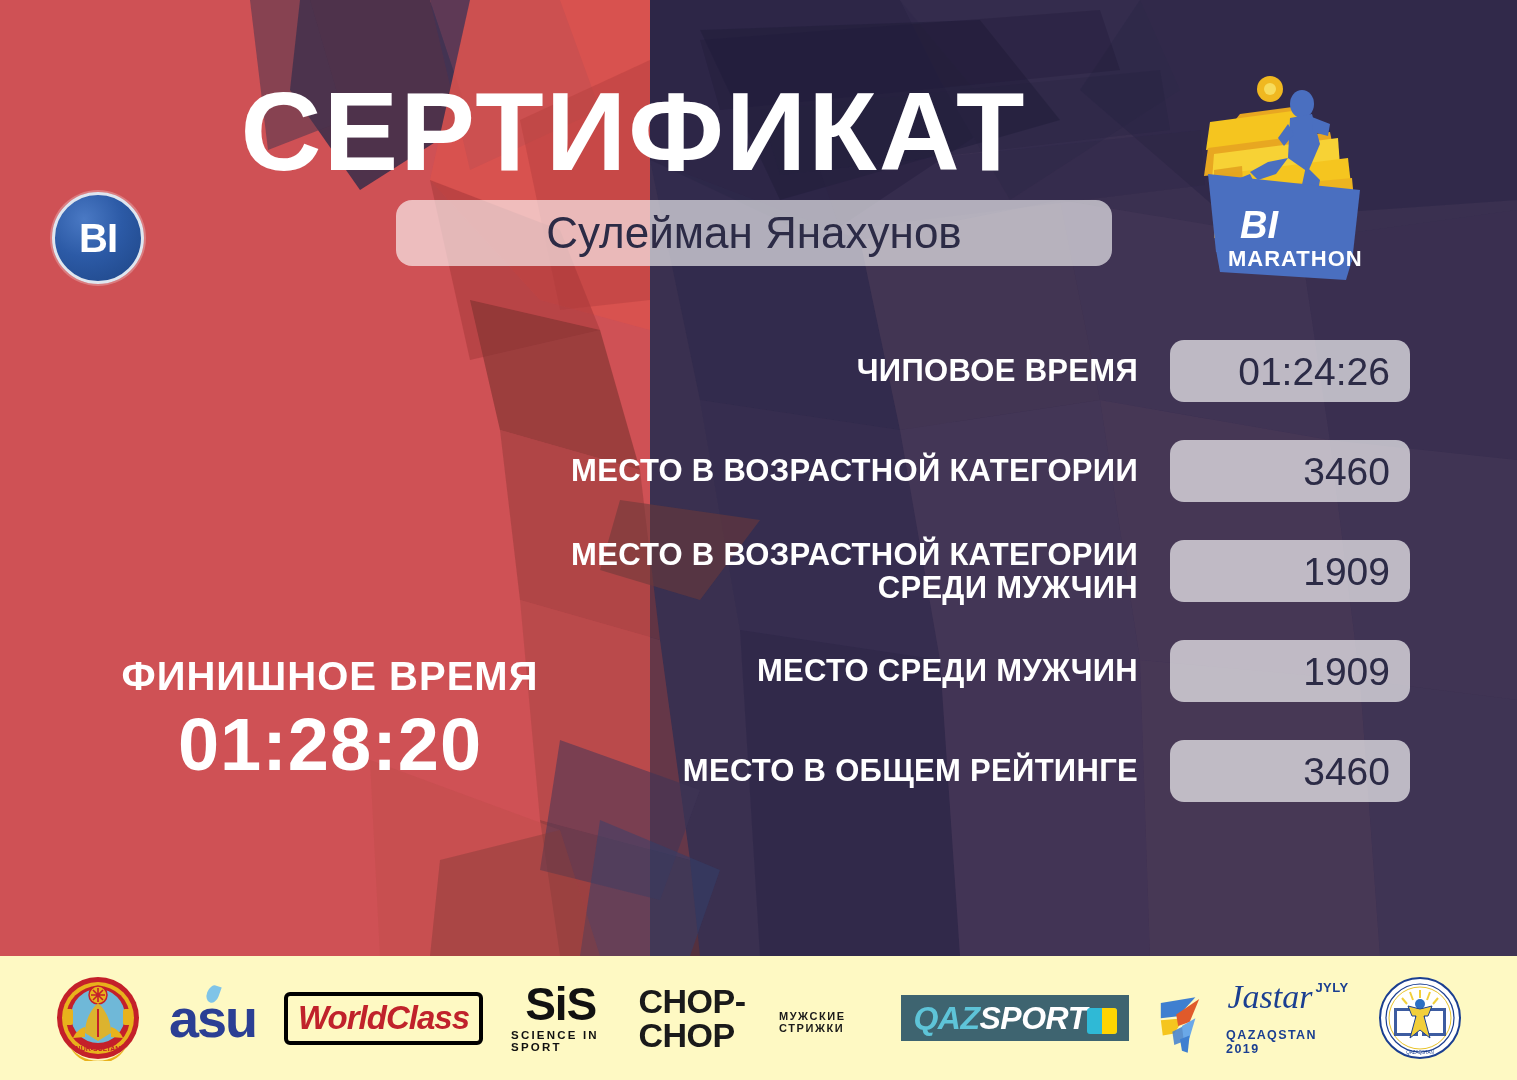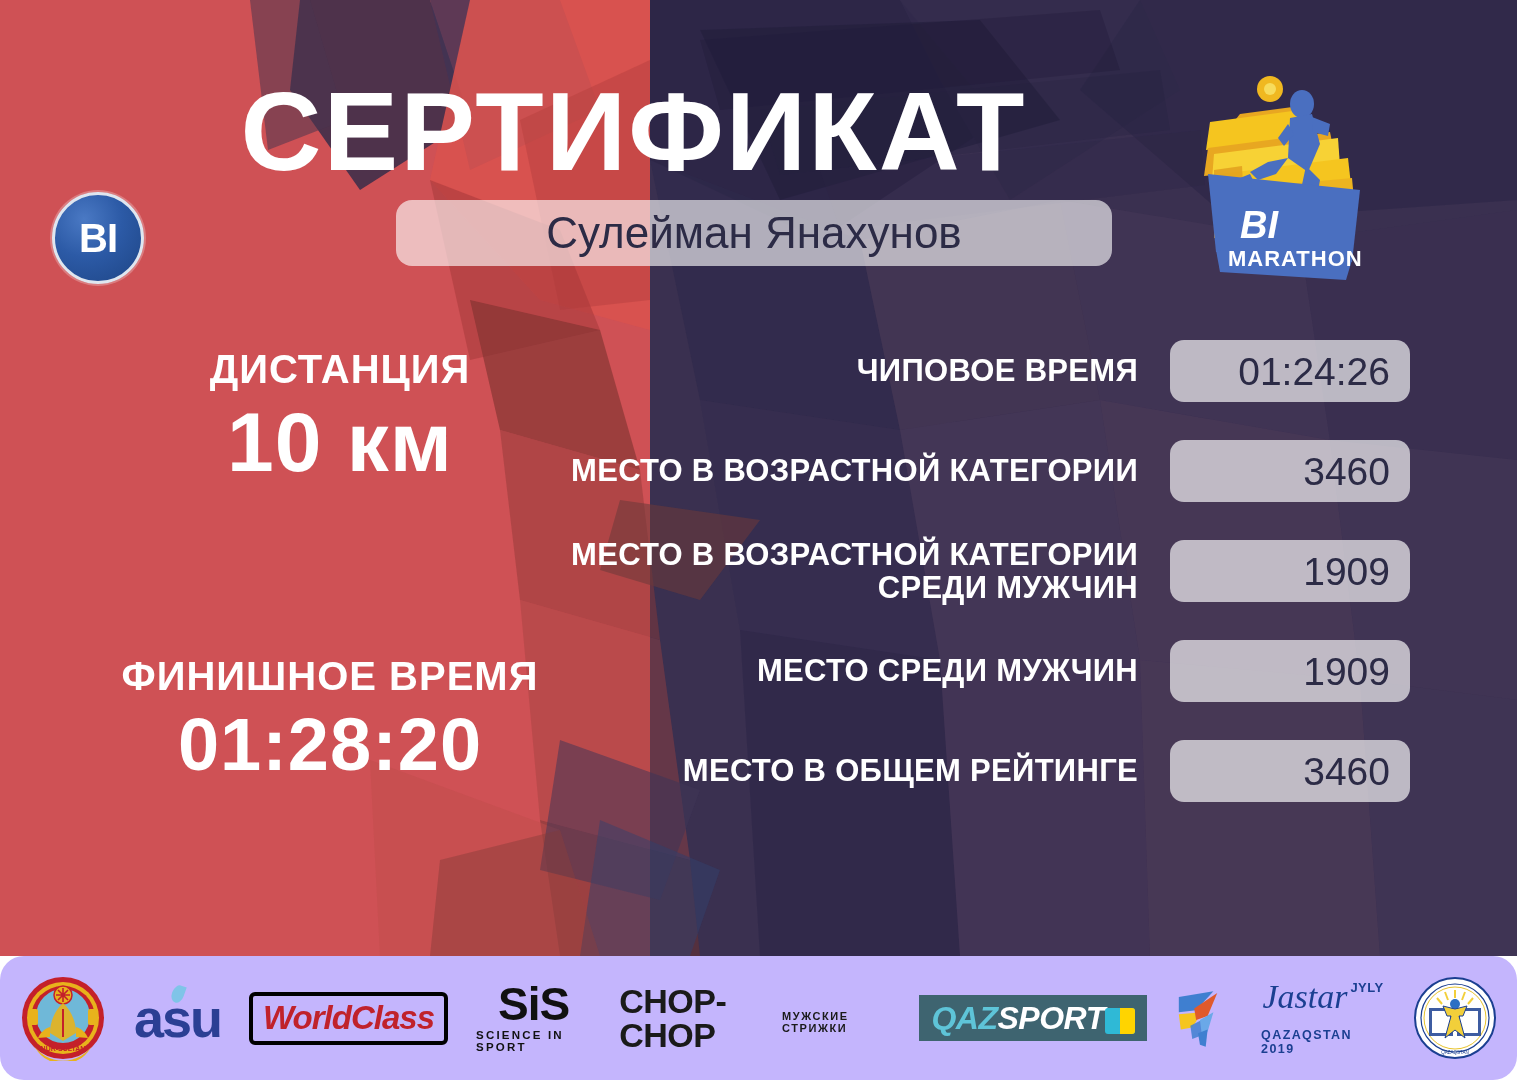--- a/index.html
+++ b/index.html
@@ -46,22 +46,22 @@
   
   #rows{position:absolute;left:480px;top:340px;width:930px;}
   .row{position:relative;height:62px;margin-bottom:38px;display:flex;align-items:center;justify-content:flex-end;}
   .row .rlabel{color:#ffffff;font-size:31px;font-weight:bold;text-align:right;line-height:1.07;
         letter-spacing:.3px;width:640px;padding-right:32px;box-sizing:border-box;}
   .row .rbadge{width:240px;height:62px;border-radius:14px;background:rgba(255,255,255,.66);
         display:flex;align-items:center;justify-content:flex-end;padding-right:20px;box-sizing:border-box;}
   .row .rbadge span{color:#2c2b46;font-size:39px;line-height:1;}
 
   
-  #footer{position:absolute;left:0;top:956px;width:1517px;height:124px;background:#c4b5fd;
-        display:flex;align-items:center;justify-content:center;gap:28px;padding:0 20px;box-sizing:border-box;border-radius:24px;}
+  #footer{position:absolute;left:0;top:956px;width:1517px;height:124px;background:#fef9c3;
+        display:flex;align-items:center;justify-content:center;gap:28px;padding:0 55px;box-sizing:border-box;}
   .sp{display:flex;align-items:center;justify-content:center;height:92px;}
 
   .wc{border:4px solid #000000;border-radius:6px;padding:3px 10px 4px;
       color:#c0222b;font-weight:bold;font-style:italic;font-size:33px;letter-spacing:-1px;
       font-family:"Liberation Sans",sans-serif;white-space:nowrap;}
   .wc em{font-style:italic;}
 
   .sisbox{display:flex;flex-direction:column;align-items:center;}
   .sisbox .big{color:#111;font-weight:bold;font-size:46px;letter-spacing:-1px;line-height:.95;}
   .sisbox .sub{color:#111;font-weight:bold;font-size:11.5px;letter-spacing:2.2px;margin-top:3px;}
@@ -69,21 +69,21 @@
   .chop{display:flex;flex-direction:row;align-items:center;}
   .chop .big{color:#1a1a1a;font-weight:bold;font-size:34px;letter-spacing:-.5px;line-height:1;}
   .chop .sub{color:#1a1a1a;font-weight:bold;font-size:11px;letter-spacing:1.6px;margin-top:7px;}
 
   .qaz{background:#3e6470;padding:7px 12px;display:flex;align-items:flex-end;font-style:italic;}
   .qaz .q1{color:#5ec4d8;font-weight:bold;font-size:32px;letter-spacing:-.5px;line-height:1;}
   .qaz .q2{color:#ffffff;font-weight:bold;font-size:32px;letter-spacing:-.5px;line-height:1;}
   .qaz .flagmark{width:30px;height:26px;background:#2fb9d6;border-radius:3px;position:relative;overflow:hidden;}
   .qaz .flagmark:after{content:"";position:absolute;right:0;top:0;width:15px;height:26px;background:#ffd400;}
 
-  .jastar{display:flex;align-items:center;gap:25px;}
+  .jastar{display:flex;align-items:flex-end;gap:8px;}
   .jastar .txt{display:flex;flex-direction:column;align-items:center;}
   .jastar .nm{color:#1b3f91;font-size:34px;font-style:italic;font-family:"Liberation Serif",serif;line-height:1;}
   .jastar .sub{color:#1b3f91;font-weight:bold;font-size:12.5px;letter-spacing:1.4px;margin-top:14px;}
   .jastar .jy{color:#1b3f91;font-weight:bold;font-size:13px;letter-spacing:.5px;align-self:flex-start;}
 
   .asu{color:#2b3f94;font-size:54px;font-weight:bold;letter-spacing:-2px;line-height:1;position:relative;}
   .asu .drop{position:absolute;left:38px;top:-6px;width:12px;height:18px;background:#7fc4e8;
         border-radius:60% 0 55% 55%;transform:rotate(20deg);}
 </style>
 </head>
@@ -174,24 +174,20 @@
           <path d="M136,162 L150,172 L146,182 L132,176 Z"></path>
         </g>
 
         <polygon points="28,112 180,128 172,200 36,190" fill="#4a6fc0"></polygon>
         <polygon points="36,188 172,198 166,218 40,210" fill="#4a6fc0"></polygon>
         <text x="60" y="176" font-family="Liberation Sans, sans-serif" font-size="38" font-weight="bold" font-style="italic" fill="#ffffff">BI</text>
         <text x="48" y="204" font-family="Liberation Sans, sans-serif" font-size="22" font-weight="bold" fill="#ffffff" letter-spacing="1">MARATHON</text>
       </svg>
     </div>
 
-    <div class="lblock" id="dist">
-      <div class="lbl">ДИСТАНЦИЯ</div>
-      <div class="val">10 км</div>
-    </div>
 
     <div class="lblock" id="fin">
       <div class="lbl">ФИНИШНОЕ ВРЕМЯ</div>
       <div class="val">01:28:20</div>
     </div>
 
     <div id="rows">
       <div class="row">
         <div class="rlabel">ЧИПОВОЕ ВРЕМЯ</div>
         <div class="rbadge">

